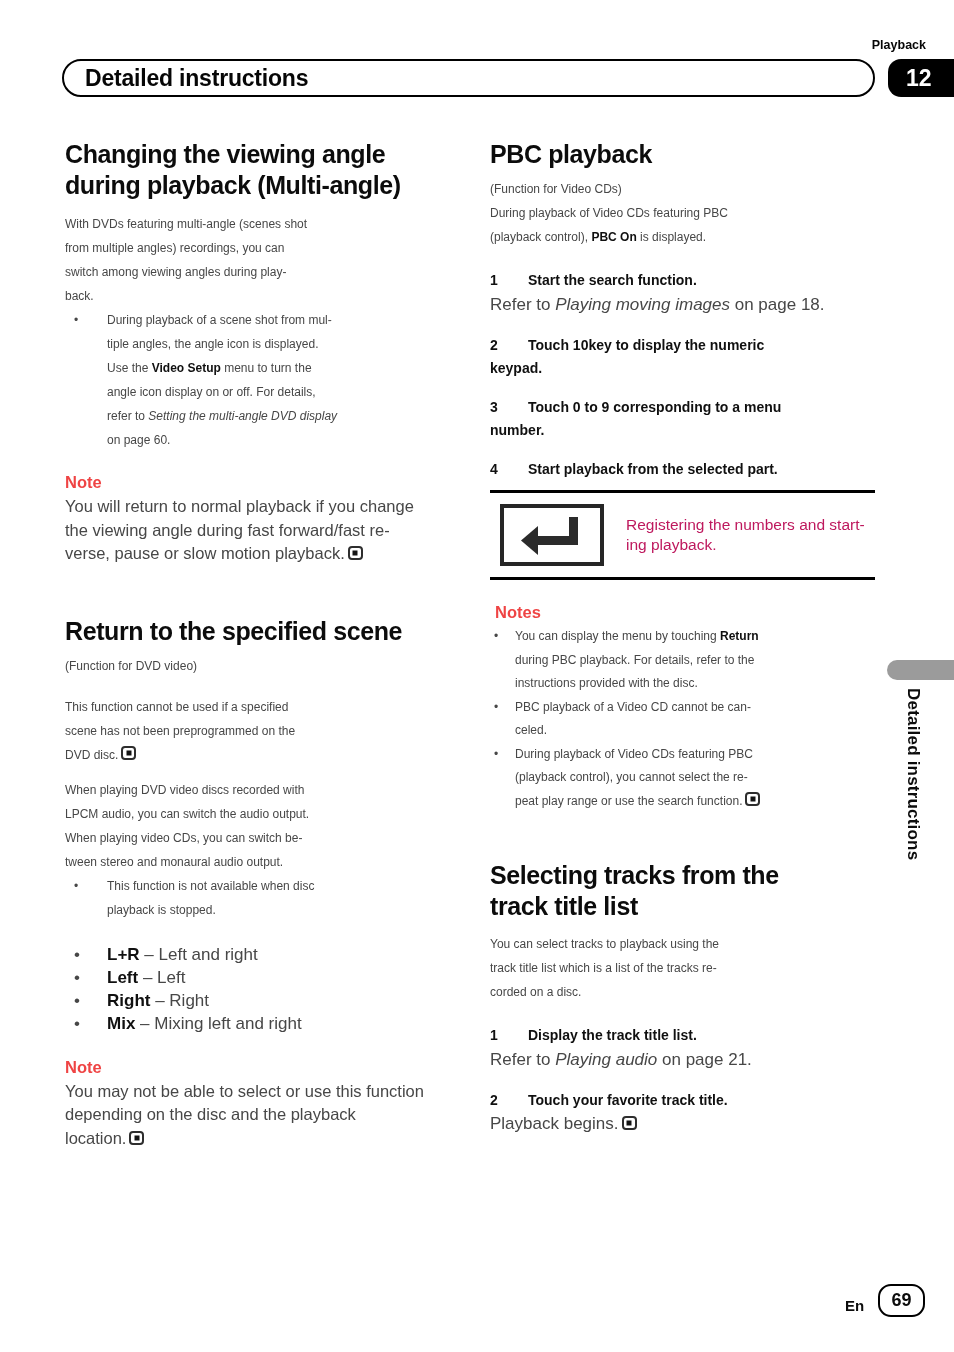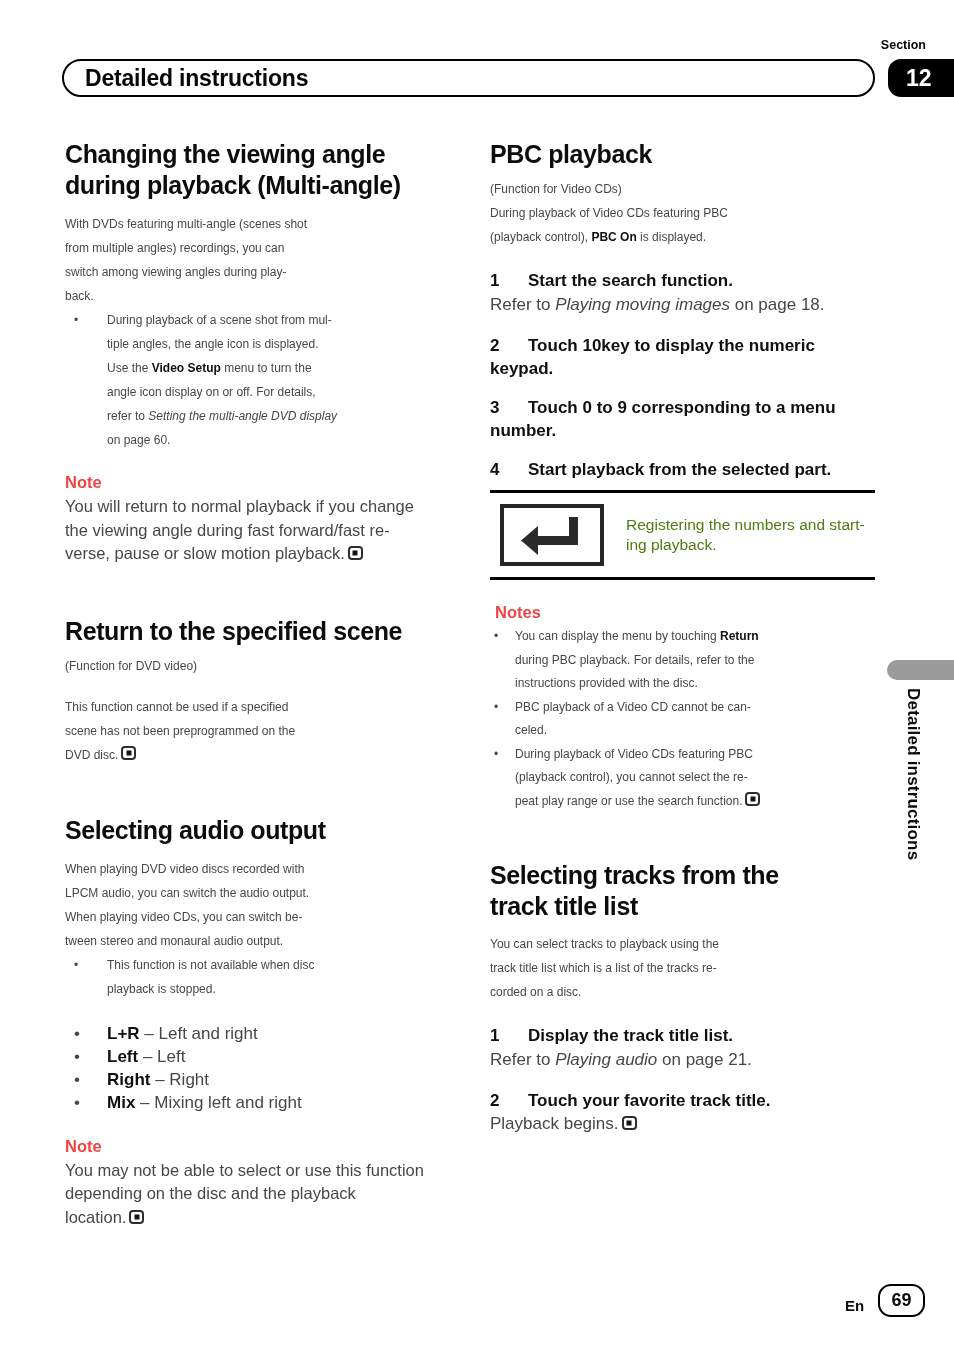--- a/index.html
+++ b/index.html
@@ -35,36 +35,36 @@
   .body {
     font-size:12px; line-height:24px; color:#474747; white-space:pre-wrap;
   }
   .bullet { position:relative; padding-left:42px; box-sizing:border-box; }
   .bullet::before { content:"\2022"; position:absolute; left:9px; top:0; color:#474747; }
   .nbullet { position:relative; padding-left:25px; box-sizing:border-box;
     font-size:12px; line-height:23.5px; color:#474747; white-space:pre-wrap; }
   .nbullet::before { content:"\2022"; position:absolute; left:4px; top:0; color:#474747; }
   .note-label { font-size:16.5px; line-height:22px; font-weight:bold; color:#ef4444; }
   .note-text { font-size:16.5px; line-height:23.5px; color:#474747; white-space:pre-wrap; }
-  .step { font-size:17px; line-height:23.5px; font-weight:bold; color:#101010; white-space:pre-wrap; }
+  .step { font-size:14px; line-height:23.5px; font-weight:bold; color:#101010; white-space:pre-wrap; }
   .step-num { display:inline-block; width:38px; }
   .step-body { font-size:17px; line-height:24px; color:#474747; white-space:pre-wrap; }
   .opt { font-size:17px; line-height:23px; color:#474747; white-space:pre-wrap; }
   
   .figure-block {
     display:flex; gap:22px; align-items:flex-start;
     border-top:3px solid #000; border-bottom:3px solid #000;
     padding:11px 0 11px 10px;
   }
   .figure-key {
     flex:0 0 auto; width:104px; height:62px; border:4px solid #262626;
     box-sizing:border-box; display:flex; align-items:center; justify-content:center;
     background:#fff;
   }
-  .figure-caption { font-size:15.5px; line-height:20px; color:#4d7c0f; white-space:pre-wrap; padding-top:11px; }
+  .figure-caption { font-size:15.5px; line-height:20px; color:#be185d; white-space:pre-wrap; padding-top:11px; }
   
   .endmark {
     display:inline-block; width:15px; height:14px; border:2px solid #2e2e2e;
     border-radius:4px; box-sizing:border-box; position:relative;
     margin-left:3px; vertical-align:-1px;
   }
   .endmark::after {
     content:""; position:absolute; left:50%; top:50%; width:5px; height:5px;
     transform:translate(-50%,-50%); background:#141414;
   }
@@ -89,21 +89,21 @@
   
   .mt2{margin-top:2px}.mt7{margin-top:7px}.mt9{margin-top:9px}.mt10{margin-top:10px}
   .mt11{margin-top:11px}.mt15{margin-top:15px}.mt17{margin-top:17px}.mt19{margin-top:19px}
   .mt20{margin-top:20px}.mt21{margin-top:21px}.mt47{margin-top:47px}.mt48{margin-top:48px}.mt50{margin-top:50px}
 </style>
 </head>
 <body>
 
 <div class="page">
 
-  <div class="section-label">Section</div>
+  <div class="section-label">Playback</div>
   <div class="header-bar">
       <span class="header-title">Detailed instructions</span>
     </div>
   <div class="section-num-box">
       <span>12</span>
     </div>
 
   <div class="col col-left">
     <p class="h1">Changing the viewing angle
 during playback (Multi-angle)</p>
@@ -121,21 +121,20 @@
     <p class="note-text mt2"><span>You will return to normal playback if you change
 the viewing angle during fast forward/fast re-
 verse, pause or slow motion playback.</span><span class="endmark"></span></p>
 
     <p class="h1 mt50">Return to the specified scene</p>
     <p class="body mt7">(Function for DVD video)</p>
     <p class="body mt17"><span>This function cannot be used if a specified
 scene has not been preprogrammed on the
 DVD disc.</span><span class="endmark"></span></p>
 
-    <p class="h1 mt48">Selecting audio output</p>
     <p class="body mt11">When playing DVD video discs recorded with
 LPCM audio, you can switch the audio output.
 When playing video CDs, you can switch be-
 tween stereo and monaural audio output.</p>
     <div class="body bullet"><span>This function is not available when disc
 playback is stopped.</span></div>
     <div class="mt21">
       <div class="opt bullet"><span><span style="font-weight: bold; color: rgb(16, 16, 16);">L+R</span><span> – Left and right</span></span></div>
       <div class="opt bullet"><span><span style="font-weight: bold; color: rgb(16, 16, 16);">Left</span><span> – Left</span></span></div>
       <div class="opt bullet"><span><span style="font-weight: bold; color: rgb(16, 16, 16);">Right</span><span> – Right</span></span></div>

